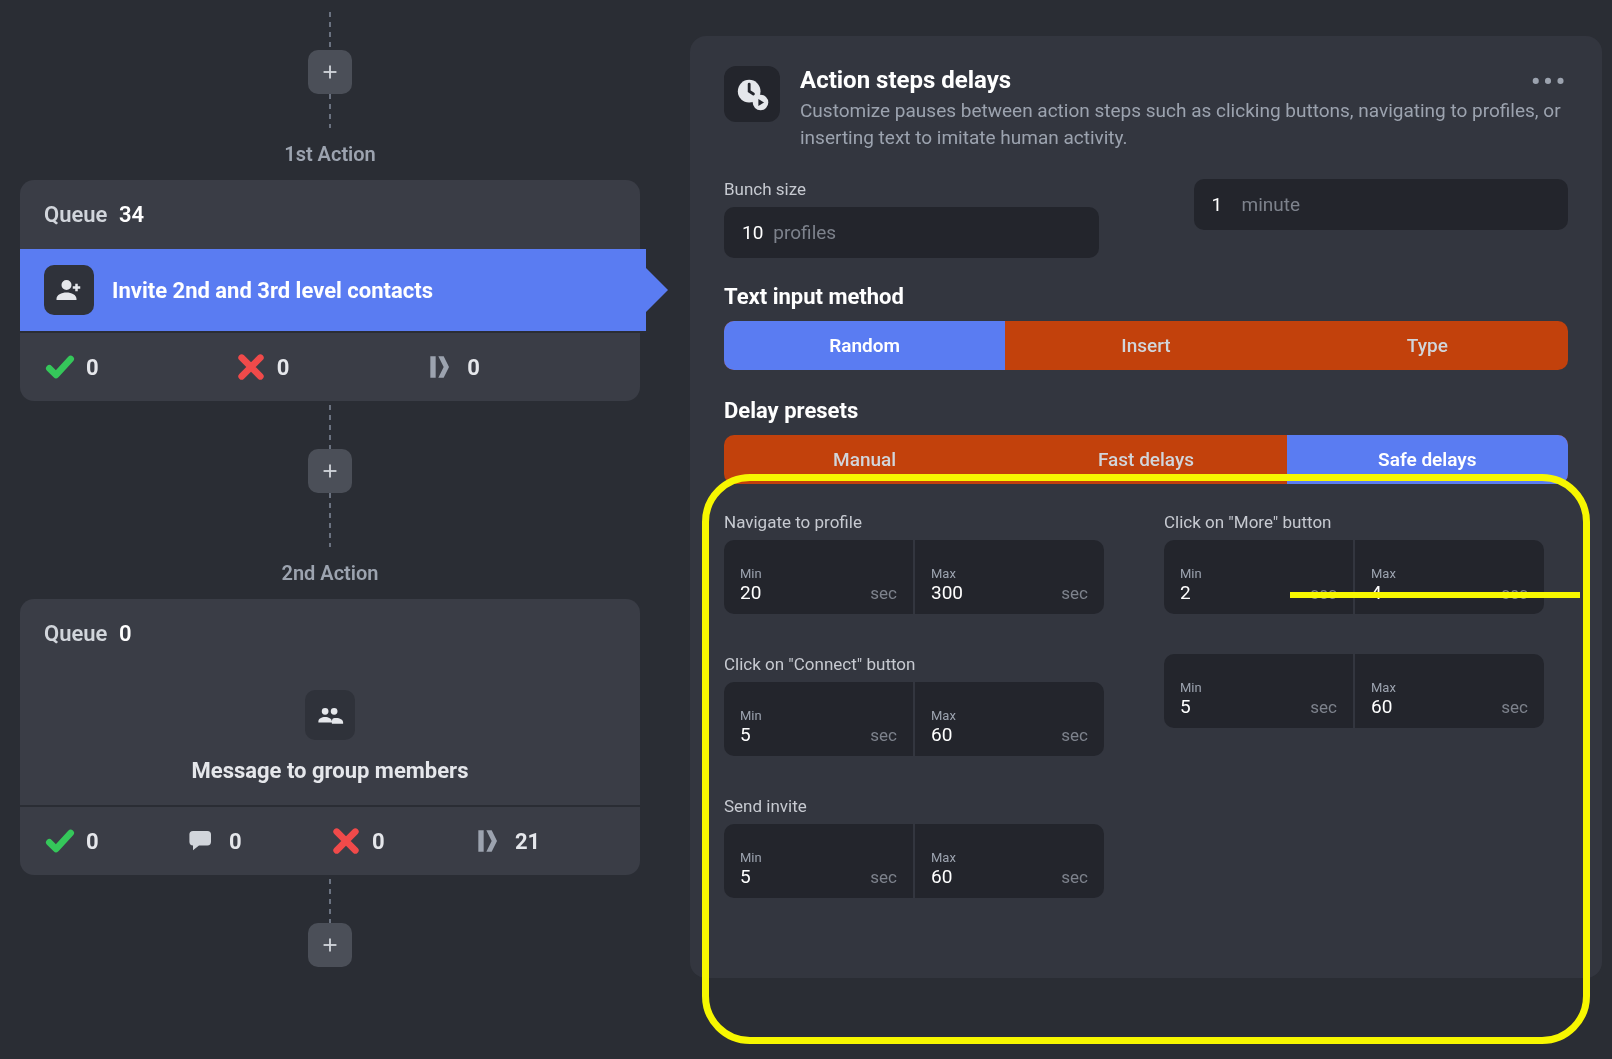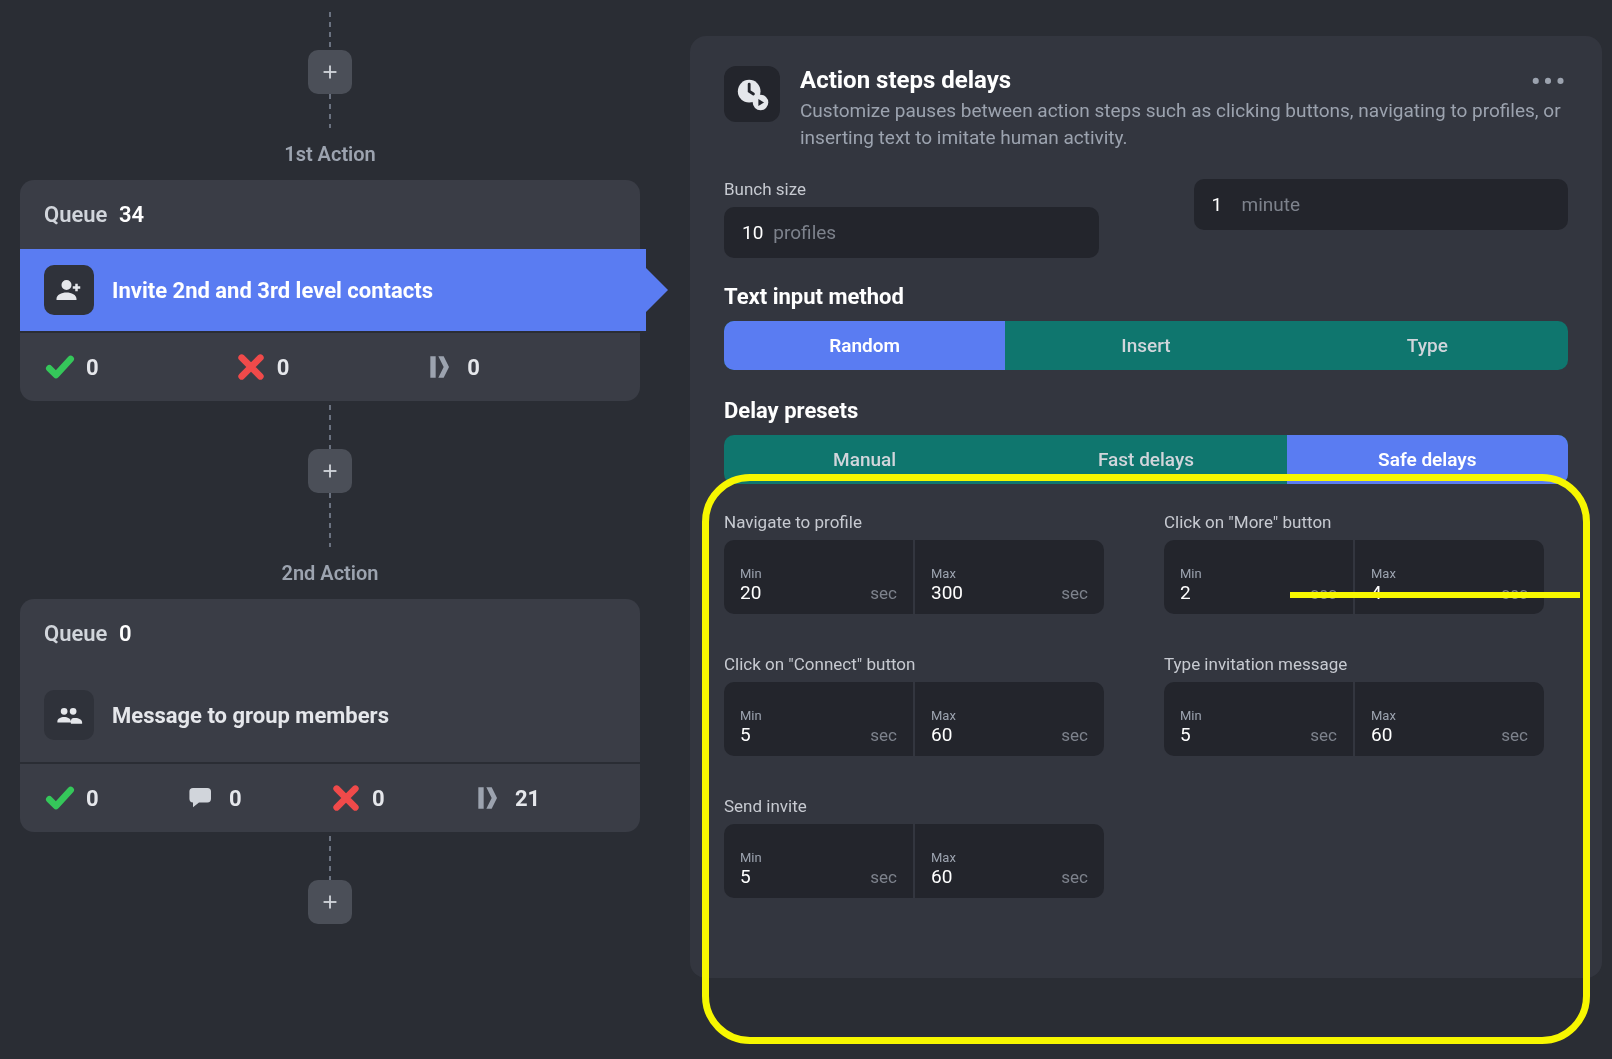--- a/index.html
+++ b/index.html
@@ -99,20 +99,21 @@
   }
   .action-icon-box svg { width: 30px; height: 30px; fill: #e5e7eb; }
   .action-normal {
     padding: 22px 24px;
     display: flex;
     align-items: center;
     gap: 18px;
     font-size: 22px;
     font-weight: 700;
     color: #e5e7eb;
+    flex-direction: column;
   }
   .stats-row {
     border-top: 2px solid #2a2d34;
     display: flex;
     padding: 18px 24px;
     gap: 0;
   }
   .stat-cell {
     display: flex;
     align-items: center;
@@ -205,21 +206,21 @@
     border-radius: 10px;
     padding: 14px 18px;
     display: flex;
     align-items: center;
     gap: 10px;
   }
   .unit-input .val { color: #fff; font-size: 19px; min-width: 20px; }
   .unit-input .unit { color: #7d828c; font-size: 19px; }
   .seg-group {
     display: flex;
-    background: #0f766e;
+    background: #c2410c;
     border-radius: 10px;
     overflow: hidden;
     margin-bottom: 28px;
   }
   .seg-btn {
     flex: 1;
     padding: 13px 0;
     text-align: center;
     font-size: 19px;
     color: #d1d5db;
@@ -492,21 +493,20 @@
             <span class="lbl">Max</span>
             <div class="row">
                 <span class="v">60</span>
                 <span class="u">sec</span>
               </div>
           </div>
         </div>
       </div>
 
       <div class="delay-block">
-        <div class="sub-label">Type invitation message</div>
         <div class="minmax-row">
           <div class="minmax-cell">
             <span class="lbl">Min</span>
             <div class="row">
                 <span class="v">5</span>
                 <span class="u">sec</span>
               </div>
           </div>
           <div class="minmax-cell">
             <span class="lbl">Max</span>

